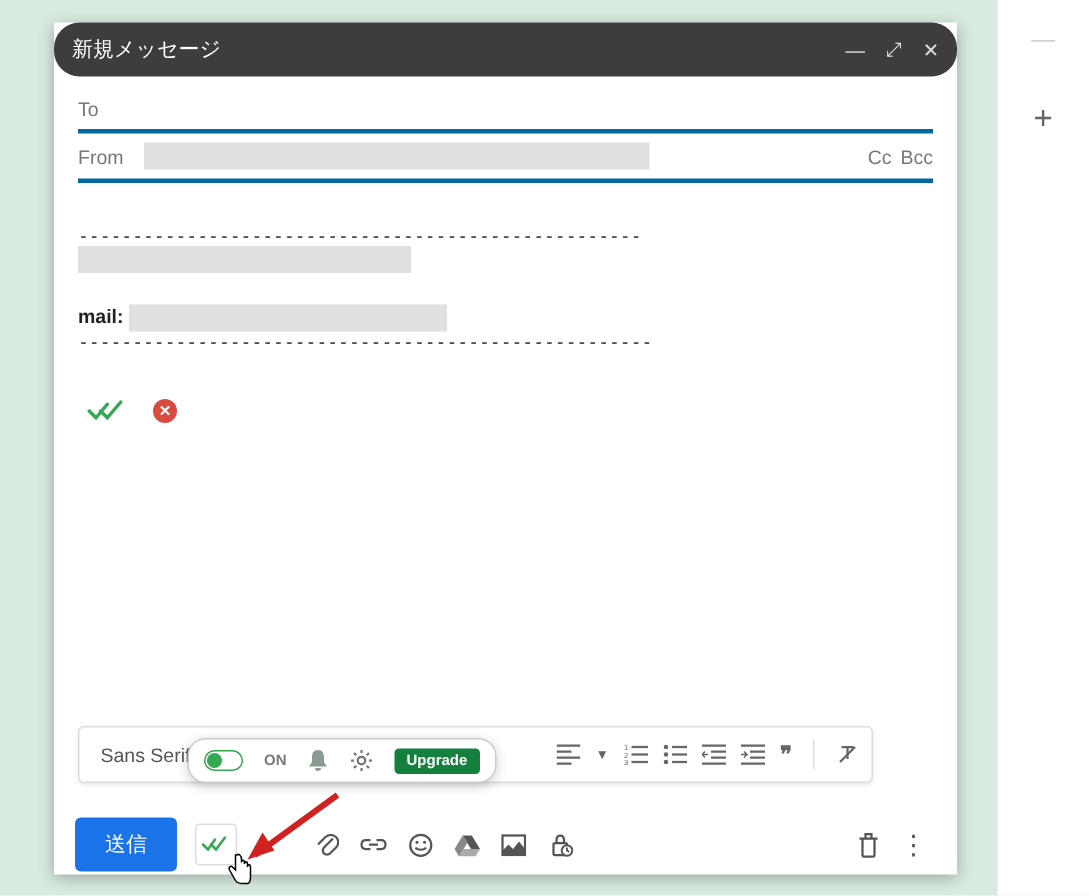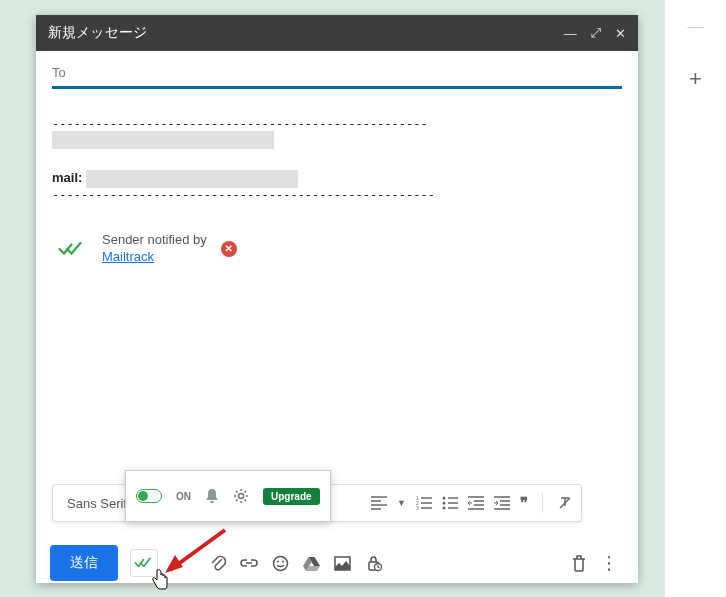--- a/index.html
+++ b/index.html
@@ -23,20 +23,21 @@
     flex-direction: column;
   }
   .titlebar {
     background: #3d3d3d;
     color: #fff;
     height: 36px;
     display: flex;
     align-items: center;
     padding: 0 12px;
     font-size: 14px;
+    border-radius: 17px;
   }
   .titlebar-title { flex: 1; }
   .titlebar-actions { display: flex; gap: 14px; align-items: center; }
   .titlebar-actions span { cursor: pointer; font-size: 13px; color:#e0e0e0; }
   .header-fields { padding: 8px 16px 0 16px; }
   .field-row {
     display: flex;
     align-items: center;
     font-size: 13px;
     color: #777;
@@ -98,24 +99,24 @@
     padding: 0 8px;
     font-size:13px;
     color:#555;
     box-shadow: 0 1px 3px rgba(0,0,0,0.1);
   }
   .font-name { padding:0 6px; }
   .mt-popup {
     position:absolute;
     left: 125px;
     bottom: 75px;
-    height: 52px;
+    height: 30px;
     background:#fff;
     border:1px solid #ccc;
-    border-radius:0;
+    border-radius:12px;
     display:flex;
     align-items:center;
     gap:14px;
     padding: 0 10px;
     box-shadow: 0 2px 8px rgba(0,0,0,0.2);
     z-index:5;
   }
   .toggle {
     width: 26px; height:14px; background:#fff; border:1px solid #34a853;
     border-radius:8px; position:relative;
@@ -196,43 +197,47 @@
       <span>—</span>
       <span>⤢</span>
       <span>✕</span>
     </div>
   </div>
 
   <div class="header-fields">
     <div class="field-row">
       <span class="label">To</span>
     </div>
+    <div class="field-row">
+      <span class="label">From</span>
+      <span class="redacted" style="width:337px;margin-left:4px;"></span>
+      <div class="ccbcc">
+        <span>Cc</span>
+        <span>Bcc</span>
+      </div>
+    </div>
   </div>
 
   <div class="body-area">
     <div style="height:18px;"></div>
     <div class="dashes">----------------------------------------------------</div>
     <div><span class="redacted sig-redact1"></span></div>
     <div style="margin-top:18px;">
       <span class="mail-label">mail:</span>
       <span class="redacted sig-redact2"></span>
     </div>
     <div class="dashes">-----------------------------------------------------</div>
 
     <div class="mailtrack-box">
       <span class="double-check">
         <svg viewBox="0 0 40 24">
             <path d="M2 12 L8 18 L18 6" stroke="#34a853" stroke-width="3" fill="none" stroke-linecap="round"></path>
             <path d="M12 12 L18 18 L30 4" stroke="#34a853" stroke-width="3" fill="none" stroke-linecap="round"></path>
           </svg>
       </span>
-      <div class="mt-text">
-        <div>Sender notified by</div>
-        <a href="#" class="mt-link">Mailtrack</a>
-      </div>
       <div class="mt-close">✕</div>
     </div>
   </div>
 
 </div>
 
 <div class="format-bar">
   <span class="font-name">Sans Serif</span>
   <div class="fmt-icons">
     <span>

